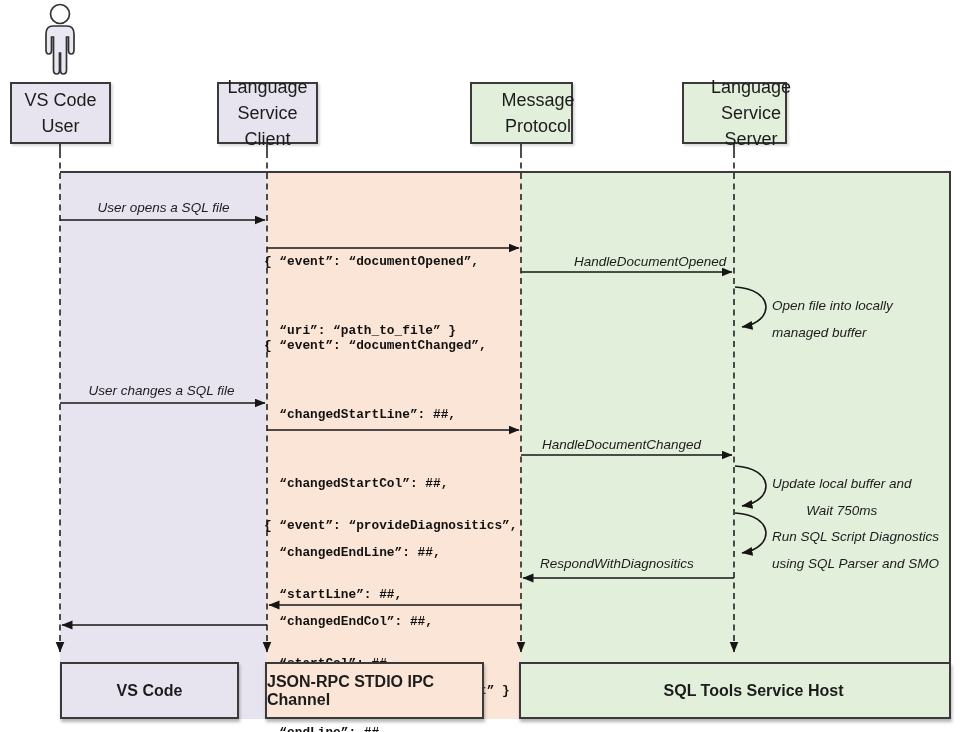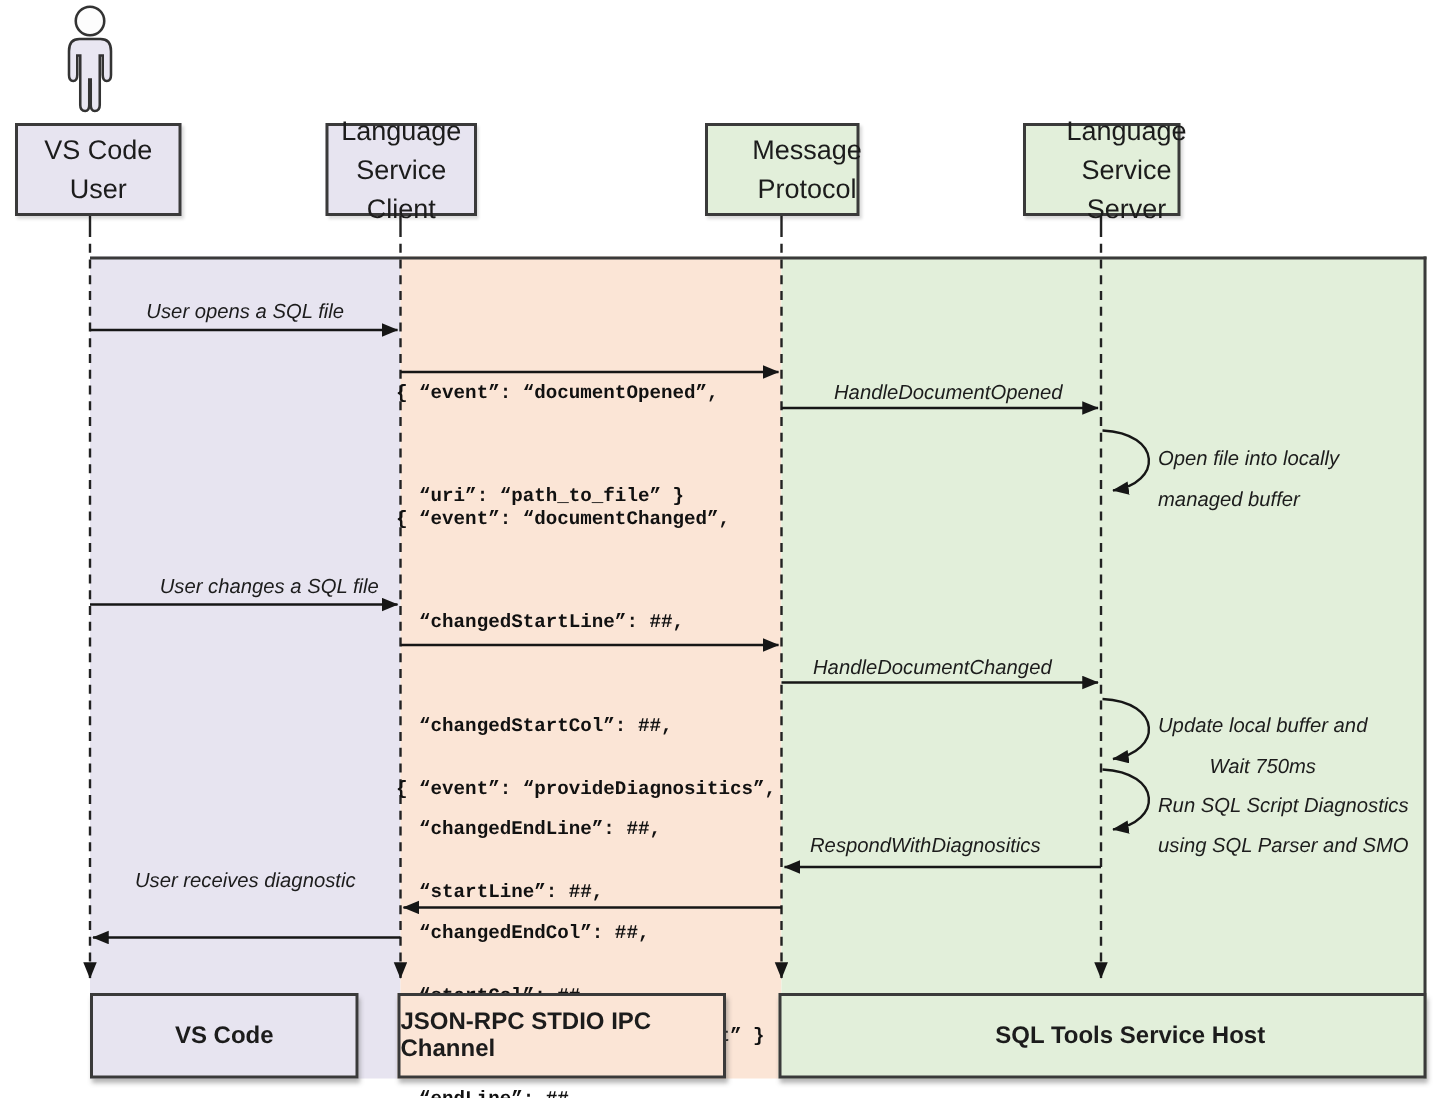--- a/index.html
+++ b/index.html
@@ -110,44 +110,43 @@
       <line x1="267" y1="625" x2="62" y2="625" marker-end="url(#ah)"></line>
     </g>
 
     <g stroke="#161616" stroke-width="1.6" fill="none">
       <path d="M735,287 C775,289 775,322 742,327" marker-end="url(#ah)"></path>
       <path d="M735,466 C775,468 775,501 742,506" marker-end="url(#ah)"></path>
       <path d="M735,513 C775,515 775,548 742,553" marker-end="url(#ah)"></path>
     </g>
   </svg>
 
-  <div class="hbox lav" style="left:10px;width:111px;">
+  <div class="hbox lav" style="left:10px;width:101px;">
     <span>VS Code User</span>
     <span></span>
   </div>
   <div class="hbox lav" style="left:217px;width:101px;">
     <span>Language</span>
     <span>Service Client</span>
   </div>
   <div class="hbox grn" style="left:470px;width:103px;">
     <span>Message</span>
     <span>Protocol</span>
   </div>
   <div class="hbox grn" style="left:682px;width:105px;">
     <span>Language</span>
     <span>Service Server</span>
   </div>
 
   <div class="msg center" style="left:60px;width:207px;top:200px;">User opens a SQL file</div>
-  <div class="msg" style="left:556px;top:254px;">HandleDocumentOpened</div>
-  <div class="msg center" style="left:76px;width:207px;top:383px;">User changes a SQL file</div>
+  <div class="msg" style="left:574px;top:254px;">HandleDocumentOpened</div>
+  <div class="msg center" style="left:58px;width:207px;top:383px;">User changes a SQL file</div>
   <div class="msg" style="left:542px;top:437px;">HandleDocumentChanged</div>
   <div class="msg" style="left:540px;top:556px;">RespondWithDiagnositics</div>
   <div class="msg center msg2l" style="left:60px;width:207px;top:574px;">
-    <div>User receives diagnostic</div>
   </div>
 
   <div class="mono" style="top:204px;">
     <div>{ “event”: “documentOpened”,</div>
     <div>  “uri”: “path_to_file” }</div>
   </div>
   <div class="mono" style="top:288px;">
     <div>{ “event”: “documentChanged”,</div>
     <div>  “changedStartLine”: ##,</div>
     <div>  “changedStartCol”: ##,</div>

